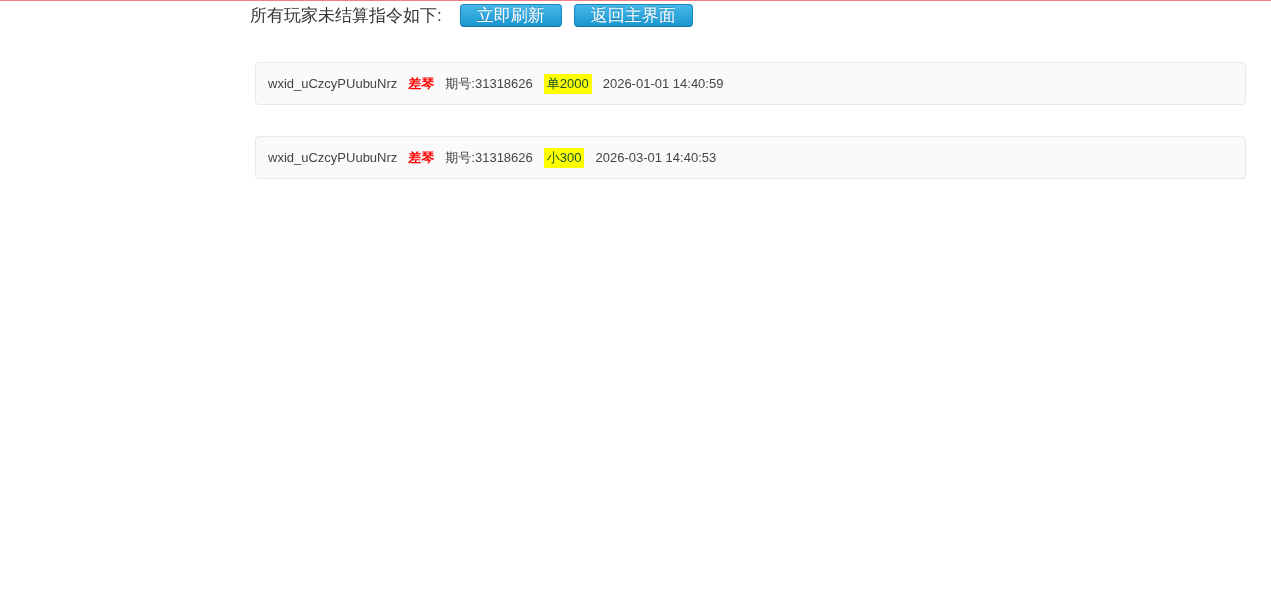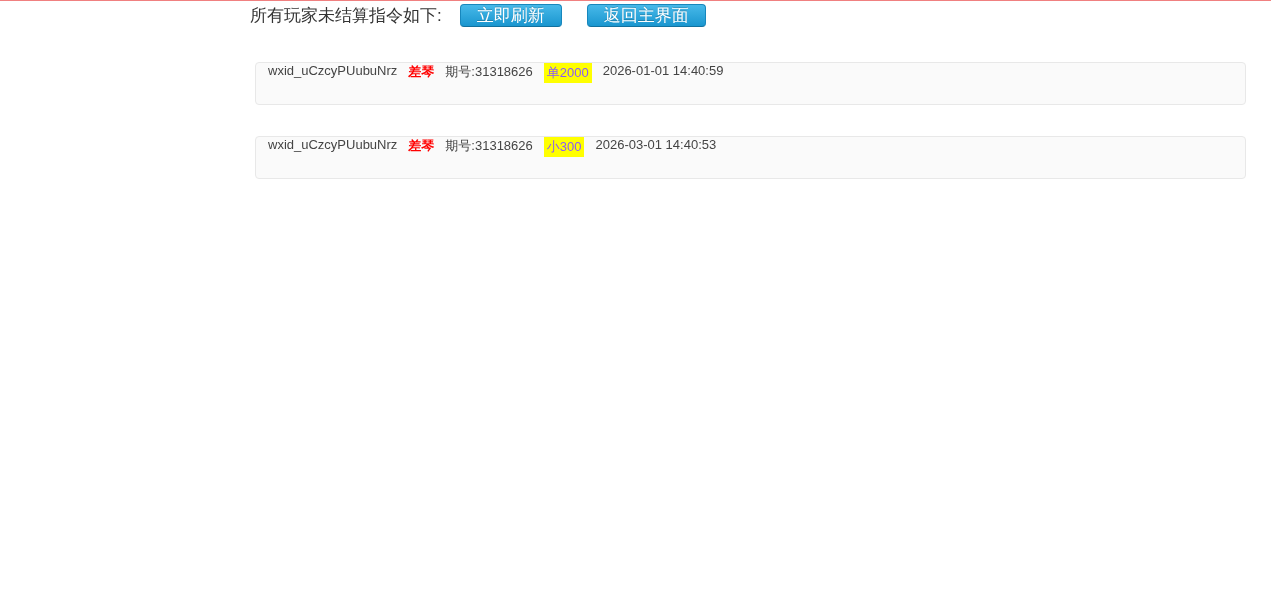--- a/index.html
+++ b/index.html
@@ -35,45 +35,45 @@
     background: linear-gradient(to bottom, #47b9e9 0%, #1a96cf 100%);
     border: 1px solid #1787bd;
     border-bottom-color: #12719e;
     border-radius: 4px;
     padding: 4px 16px;
     height: 23px;
     line-height: 13px;
     cursor: pointer;
     white-space: nowrap;
   }
-  .btn + .btn { margin-left: 25px; }
+  .btn + .btn { margin-left: 12px; }
   .orders-list {
     margin: 34px 0 0 255px;
     width: 991px;
   }
   .order-row {
     display: flex;
-    align-items: flex-start;
+    align-items: center;
     width: 991px;
     height: 43px;
     background: #fafafa;
     border: 1px solid #e8e8e8;
     border-radius: 4px;
     padding: 0 12px;
     margin-bottom: 31px;
     font-size: 13px;
     color: #444444;
     white-space: nowrap;
   }
   .order-row > span { margin-right: 11px; }
   .order-row > span:last-child { margin-right: 8px; }
   .player-nickname { color: #ff0000; font-weight: bold; }
   .bet-highlight {
     background: #ffff00;
-    color: #8b5cf6;
+    color: #14532d;
     padding: 1px 3px;
   }
 </style>
 </head>
 <body>
 
 <div class="top-line"></div>
 
 <div class="header">
   <span class="page-title">所有玩家未结算指令如下:</span>

